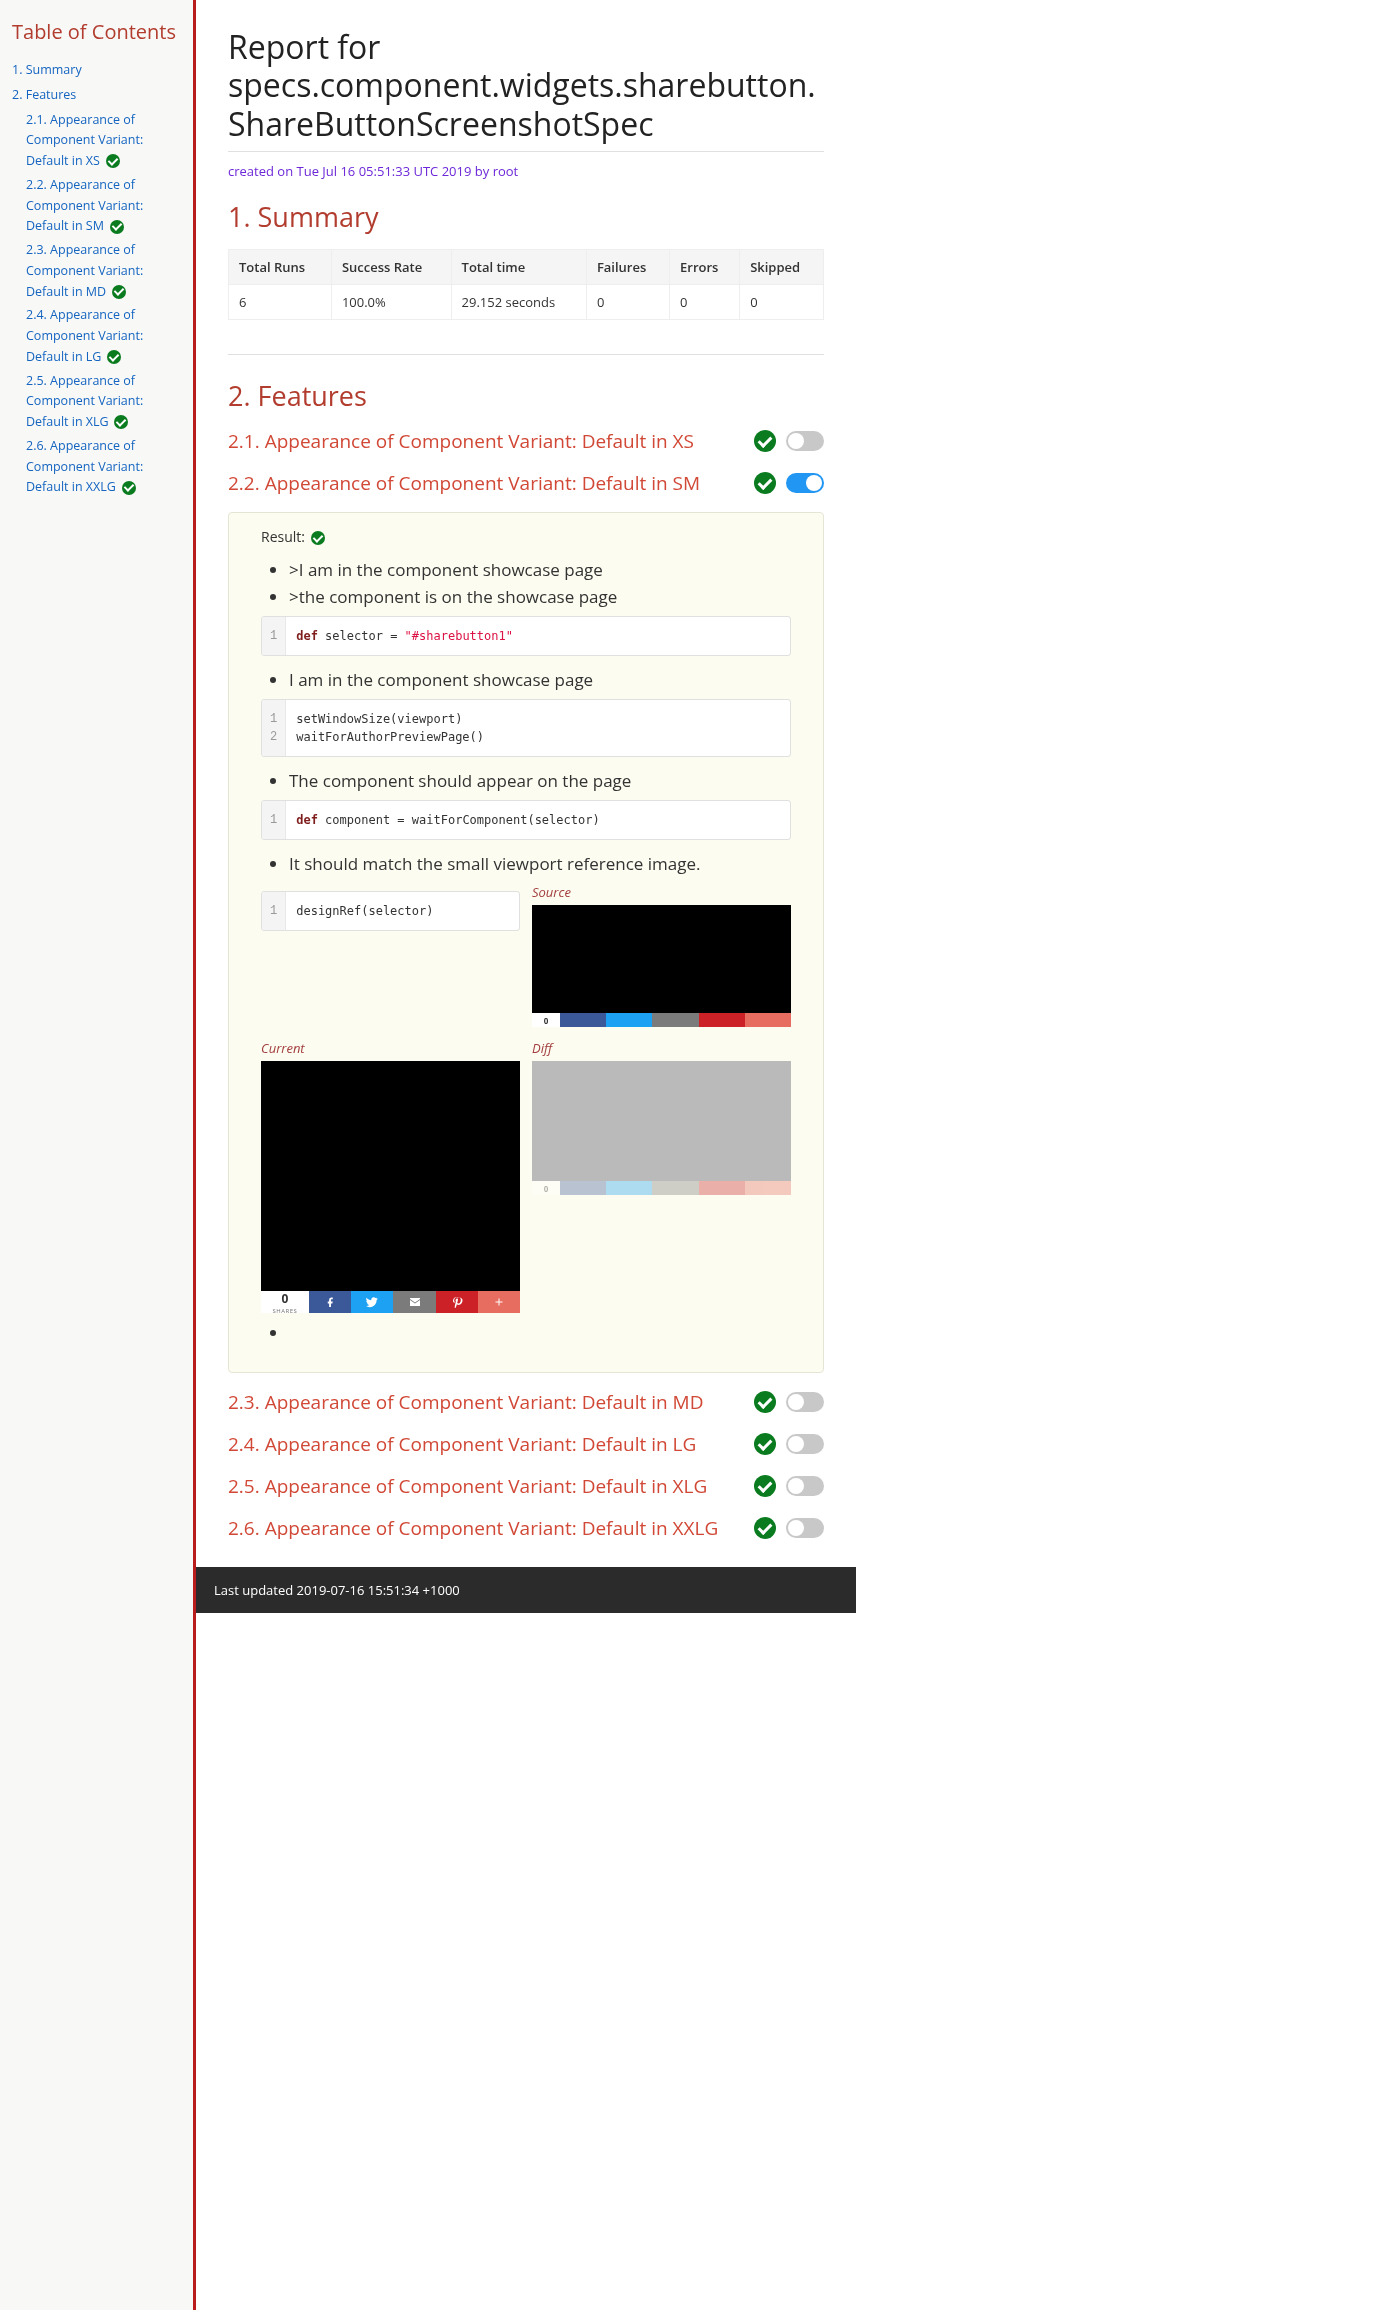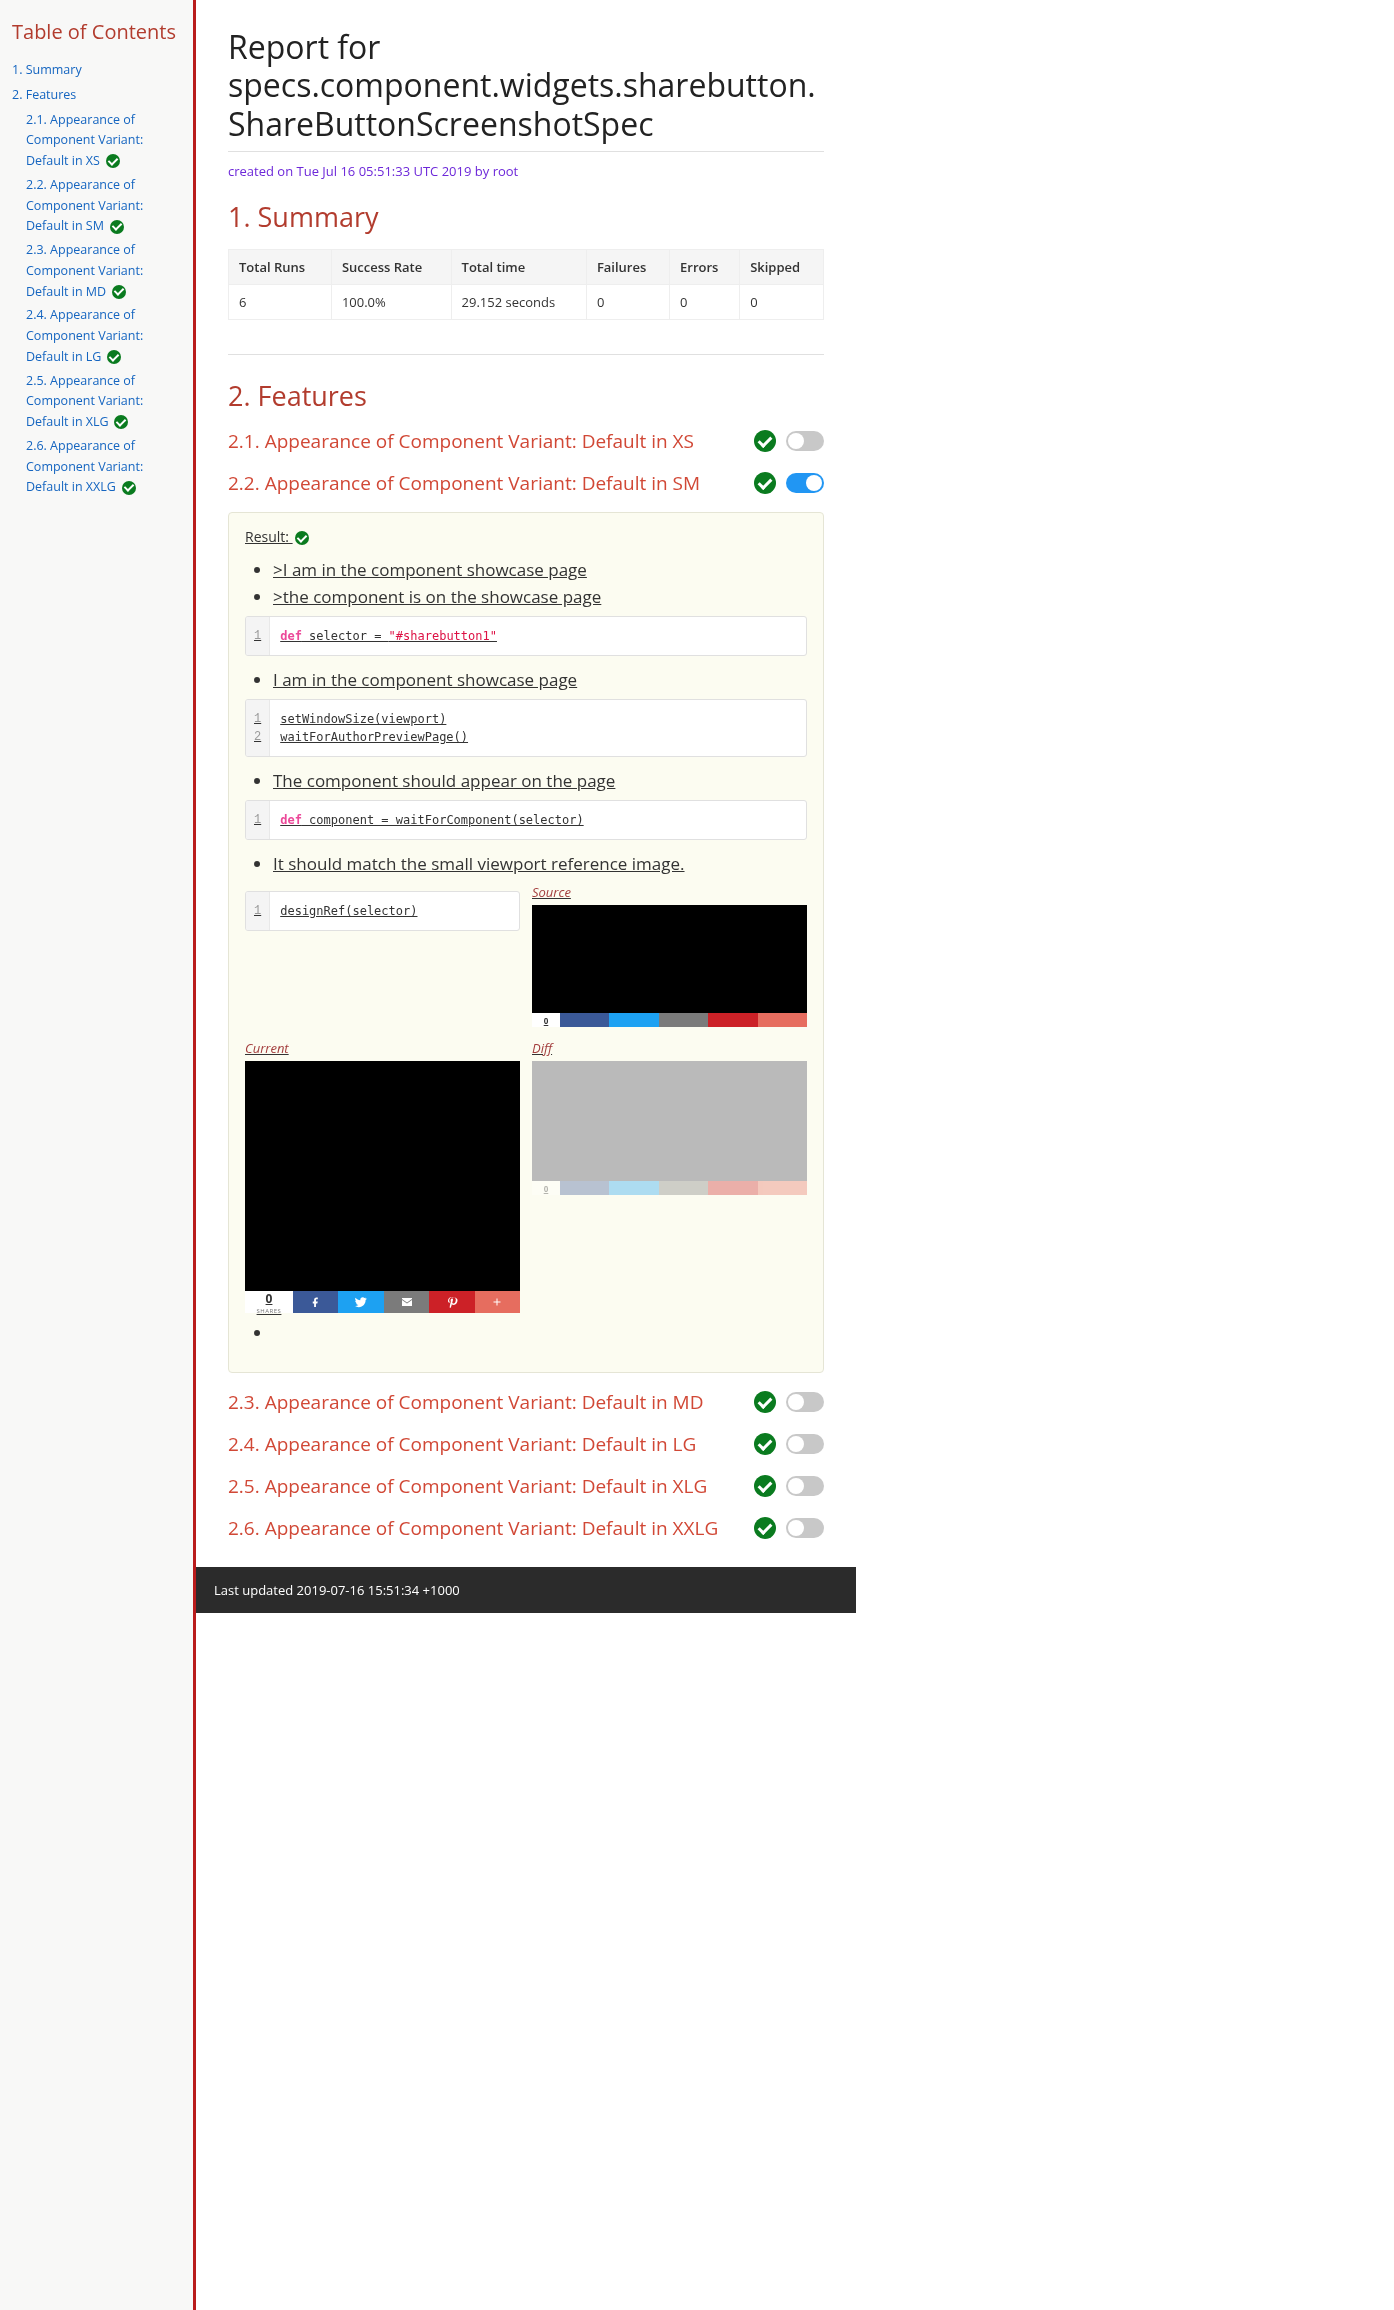--- a/index.html
+++ b/index.html
@@ -128,23 +128,22 @@
   border-radius: 50%;
   top: 2px;
 }
 .toggle.off::after { left: 2px; }
 .toggle.on::after { right: 2px; }
 
 .panel {
   background: #fcfcf1;
   border: 1px solid #e5e5d5;
   border-radius: 4px;
-  padding: 14px 16px 20px;
+  padding: 14px 32px 20px;
   margin-bottom: 16px;
-  text-decoration: underline;
 }
 .result-line { font-size: 14px; margin-bottom: 12px; }
 .panel ul {
   list-style: disc;
   padding-left: 28px;
   margin: 8px 0;
 }
 .panel ul li { font-size: 17px; margin: 4px 0; }
 .code-block {
   display: flex;
@@ -164,21 +163,21 @@
   border-right: 1px solid #e8e8e8;
   white-space: pre;
   line-height: 1.5;
 }
 .code-block pre {
   padding: 10px;
   white-space: pre;
   line-height: 1.5;
   flex: 1;
 }
-.kw { font-weight: bold; color: #ec4899; }
+.kw { font-weight: bold; color: #7f1d1d; }
 .str { color: #d14; }
 
 .shot-grid {
   display: grid;
   grid-template-columns: 1fr 1fr;
   gap: 12px;
   margin-top: 6px;
 }
 .shot-label {
   color: #a33d3d;

